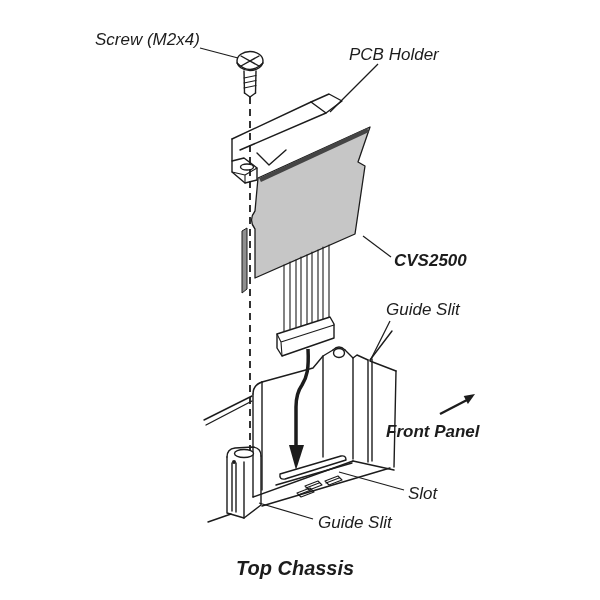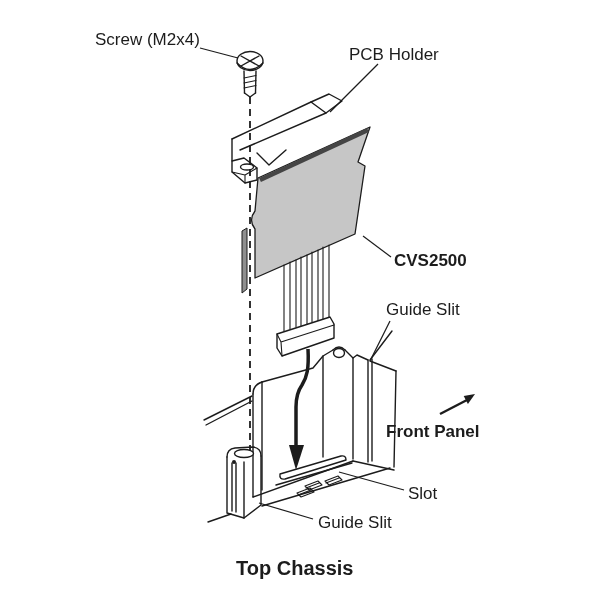--- a/index.html
+++ b/index.html
@@ -1,21 +1,21 @@
 <!DOCTYPE html>
 <html style="--c-line: #1c1c1c; --c-board_fill: #c6c6c6; --c-board_edge: #454545; --c-bg: #ffffff;"><head>
 <meta charset="utf-8">
 <style>
   html, body { margin: 0; padding: 0; }
   body {
     width: 600px; height: 600px;
     background: var(--c-bg, #ffffff);
     font-family: "Liberation Sans", sans-serif;
   }
-  .stage { position: relative; width: 547px; height: 600px; background: var(--c-bg, #ffffff); overflow: hidden; }
+  .stage { position: relative; width: 547px; height: 600px; background: var(--c-bg, #ffffff); overflow: hidden; font-style: italic; }
   svg { display: block; }
 
   .ln   { fill: none; stroke: var(--c-line, #1c1c1c); stroke-width: 1.4; stroke-linejoin: round; stroke-linecap: round; }
   .thin { stroke-width: 1.1; }
   .fillw{ fill: #ffffff; stroke: var(--c-line, #1c1c1c); stroke-width: 1.4; stroke-linejoin: round; }
   .board{ fill: var(--c-board_fill, #c6c6c6); stroke: var(--c-line, #1c1c1c); stroke-width: 1.3; stroke-linejoin: round; }
   .strip{ fill: #8f8f8f; stroke: var(--c-line, #1c1c1c); stroke-width: 1; }
   .edgeband { fill: none; stroke: var(--c-board_edge, #454545); stroke-width: 4.5; }
   .dash { fill: none; stroke: var(--c-line, #1c1c1c); stroke-width: 1.8; stroke-dasharray: 7 5; }
   .cable{ fill: none; stroke: var(--c-line, #1c1c1c); stroke-width: 3.5; stroke-linecap: butt; }

